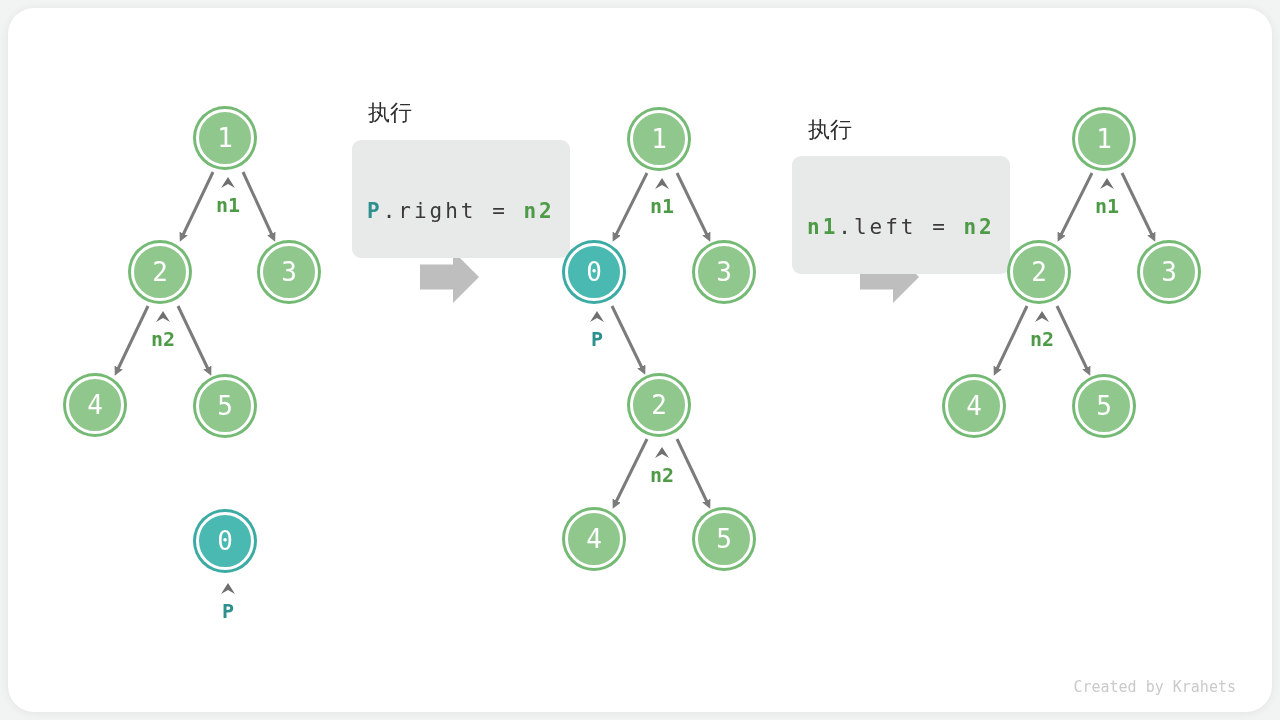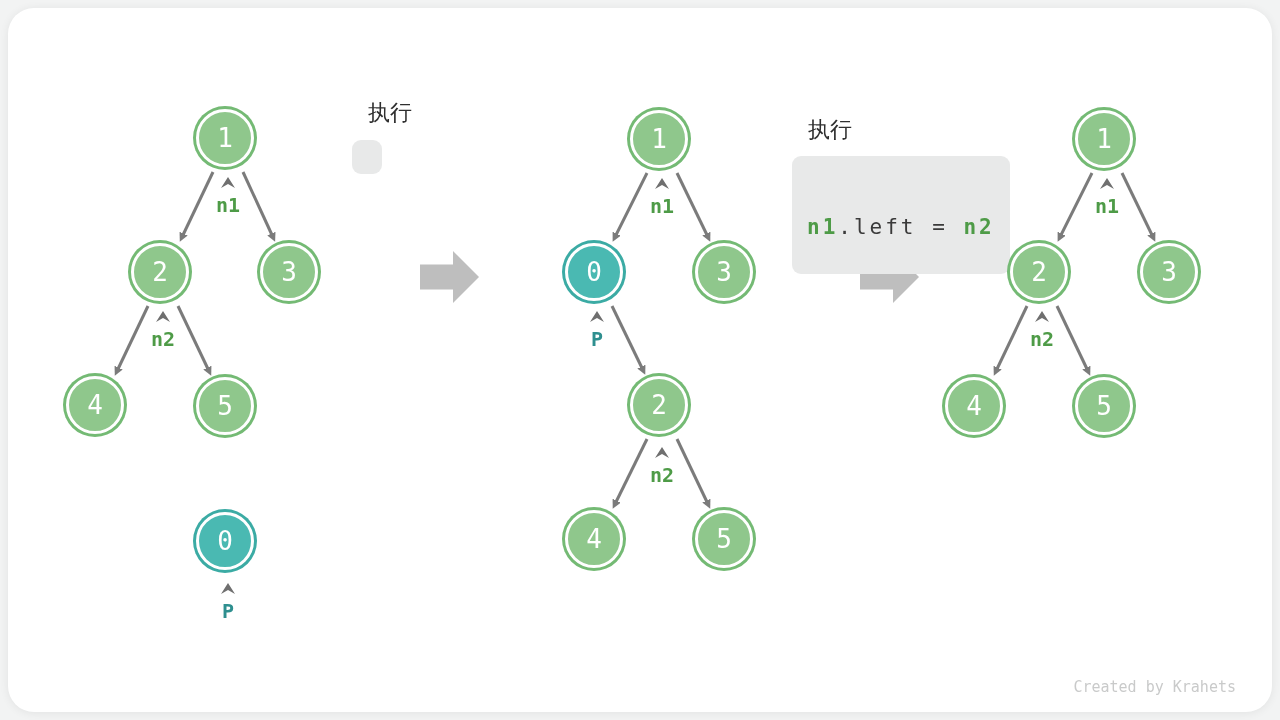--- a/index.html
+++ b/index.html
@@ -146,20 +146,21 @@
 </div>
 <div class="pointer" style="left:204px;top:583px">
   <svg width="16" height="12" viewBox="0 0 16 12">
       <path d="M8,0 L15,11 L8,7 L1,11 Z" fill="#6F6F6F"></path>
     </svg>
   <span class="plabel teal">P</span>
 </div>
 
 <div class="caption" style="left:368px;top:98px">执行</div>
 <div class="codebox" style="left:352px;top:140px">
+  <div class="line"><span class="tok-teal">P</span><span>.right</span><span> = </span><span class="tok-green">n2</span></div>
 </div>
 
 <div class="node green" style="left:630px;top:110px">
     <span>1</span>
   </div>
 <div class="node teal" style="left:565px;top:243px">
     <span>0</span>
   </div>
 <div class="node green" style="left:695px;top:243px">
     <span>3</span>

